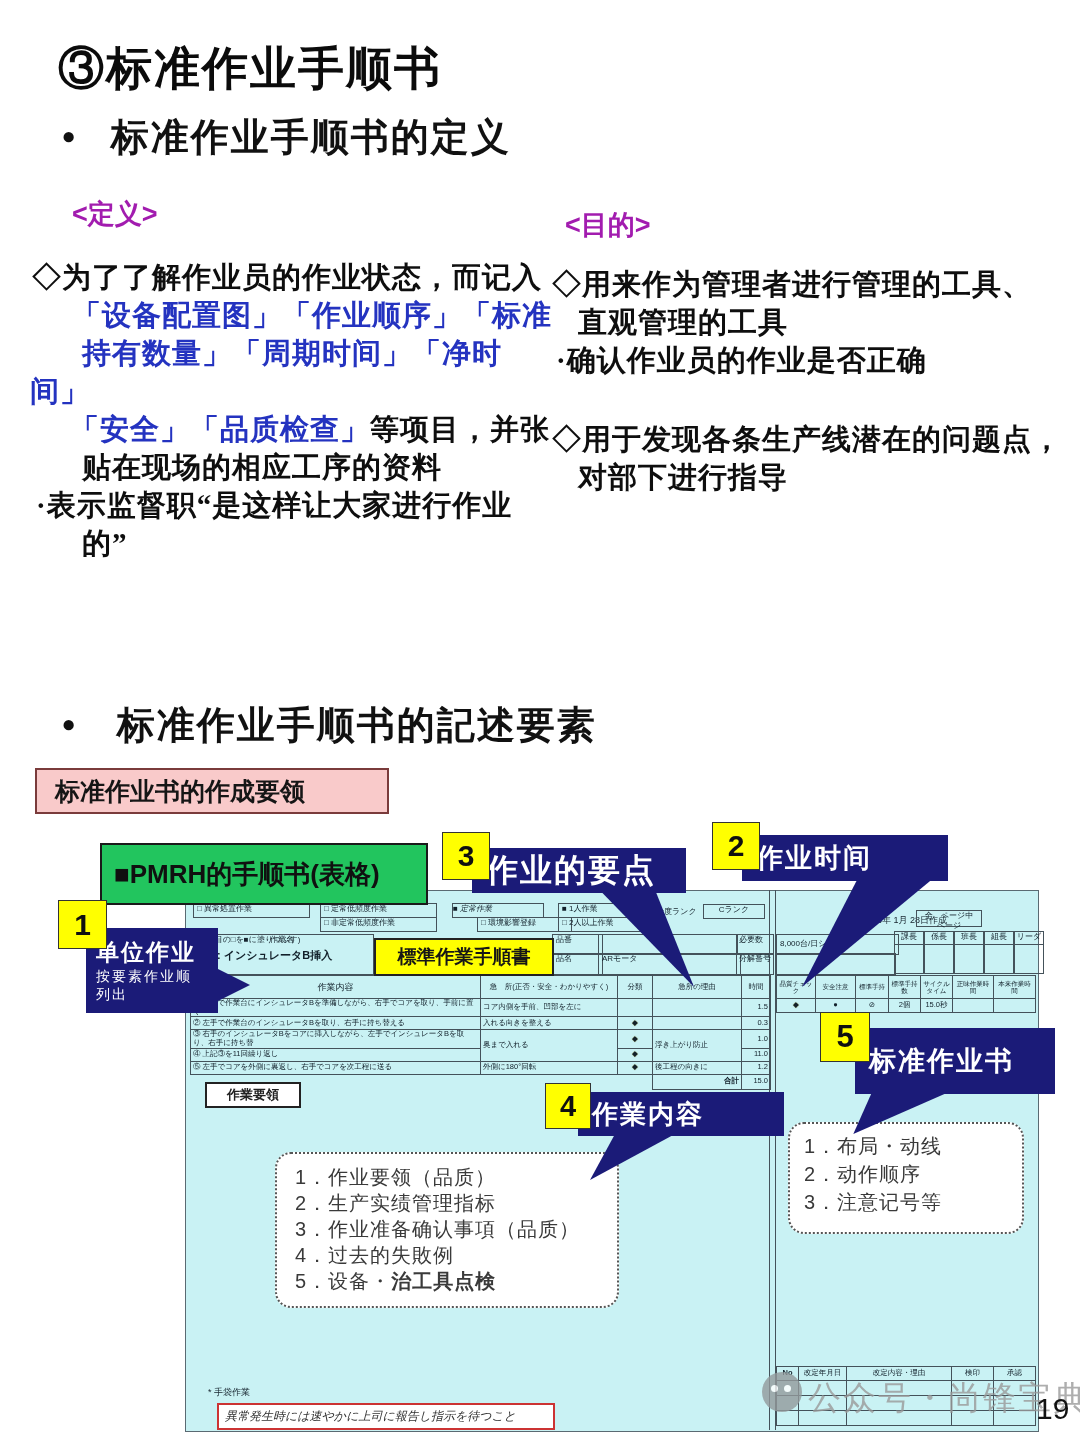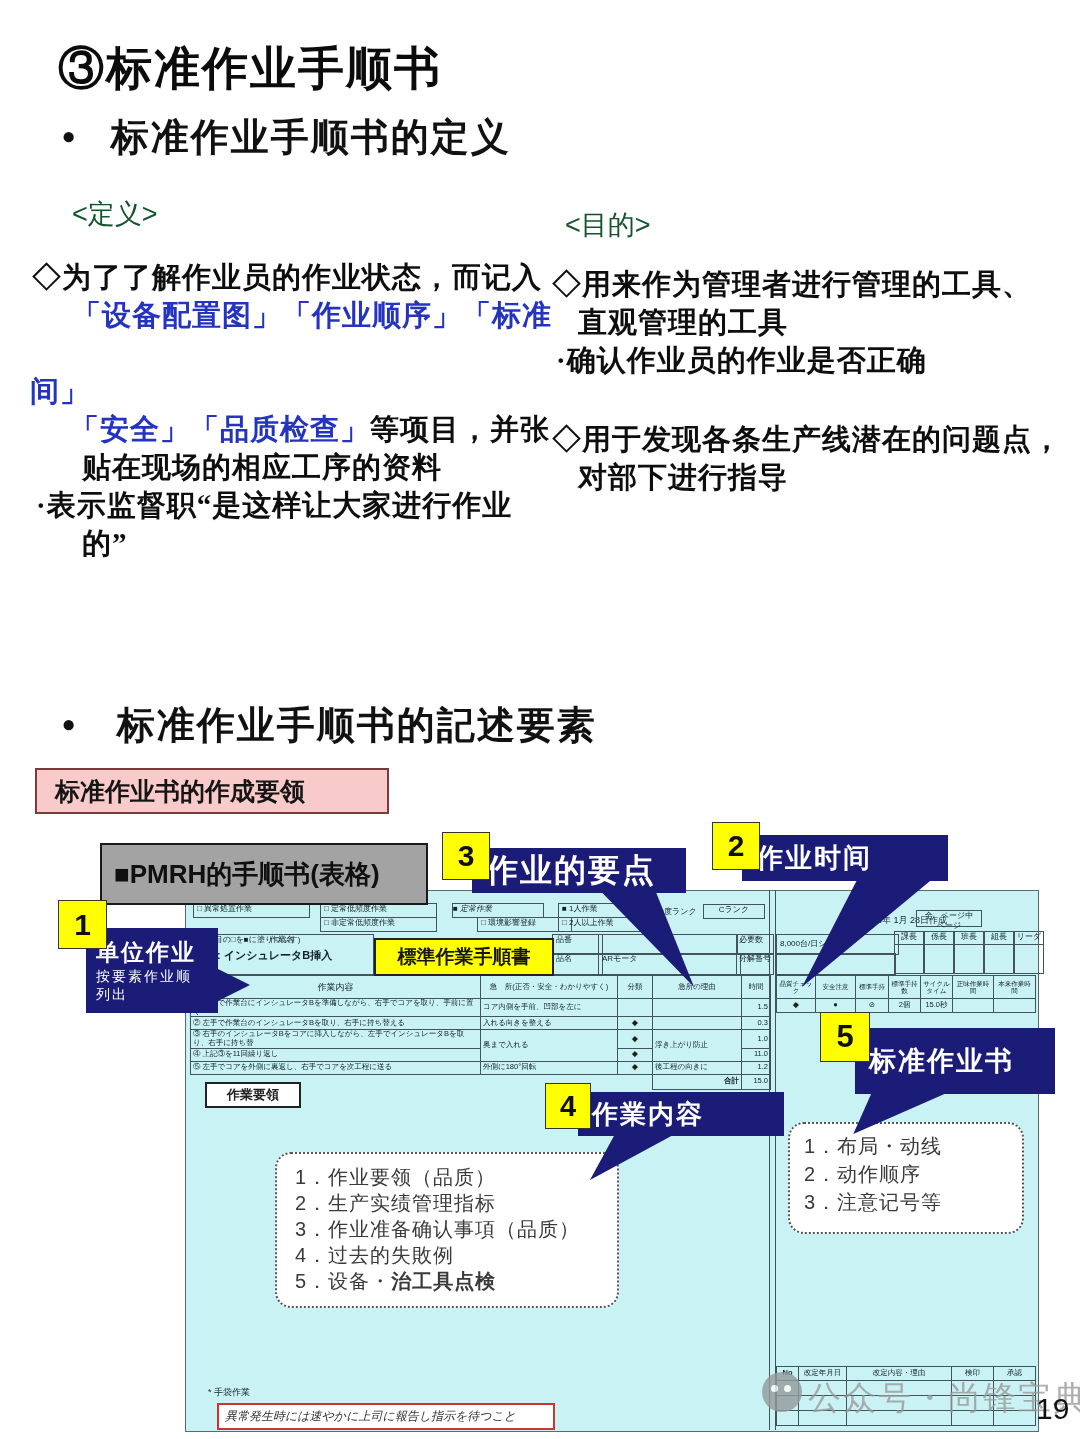--- a/index.html
+++ b/index.html
@@ -3,30 +3,30 @@
 <meta charset="utf-8">
 <style>
   html,body{margin:0;padding:0;background:#fff;}
   #slide{position:relative;width:1080px;height:1439px;background:#ffffff;
          font-family:"Liberation Sans",sans-serif;overflow:hidden;}
   .abs{position:absolute;}
   .serif{font-family:"Liberation Serif",serif;font-weight:bold;}
   
   .title{font-size:46px;font-weight:bold;color:#0b0b0b;letter-spacing:2px;}
   .bullet-line{font-size:38px;color:#111;letter-spacing:2px;}
-  .sec-head{font-size:27px;font-weight:normal;color:#14532d;}
+  .sec-head{font-size:27px;font-weight:bold;color:#a21caf;}
   .body-line{font-size:29px;color:#0e0e0e;letter-spacing:1px;white-space:nowrap;}
   .blue{color:#2433c0;}
   
   .pinkbox{background:#f9caca;border:2px solid#7a3b3b;font-size:25px;font-weight:bold;
            color:#151515;display:flex;align-items:center;padding-left:18px;}
   
   .sheet{background:#c9f2f4;border:1px solid #5a6a72;}
   .divider{border-left:1.3px solid #44525a;border-right:1.3px solid #44525a;}
-  .pmrh{background:#a3a3a3;border:2px solid #1a1a1a;font-size:26px;font-weight:bold;
+  .pmrh{background:#22c55e;border:2px solid #1a1a1a;font-size:26px;font-weight:bold;
         color:#101010;display:flex;align-items:center;padding-left:12px;}
   
   .numbox{background:#ffff00;border:1.5px solid #333;color:#101010;font-weight:bold;
           display:flex;align-items:center;justify-content:center;z-index:40;}
   .banner{background:#1b1b78;color:#ffffff;font-weight:bold;z-index:30;
           display:flex;align-items:center;padding-left:14px;letter-spacing:2px;}
   .wedge{background:#1b1b78;z-index:29;}
   
   .cell{border:1px solid #44525a;background:transparent;color:#12202a;
         font-size:8px;line-height:1.25;}
@@ -58,20 +58,21 @@
   <div class="abs serif bullet-line" style="left:62px;top:112px;">
     <span>•</span>
     <span style="margin-left:22px;">标准作业手顺书的定义</span>
   </div>
 
   <div class="abs sec-head" style="left:72px;top:196px;">&lt;定义&gt;</div>
   <div class="abs sec-head" style="left:565px;top:207px;">&lt;目的&gt;</div>
 
   <div class="abs serif body-line" style="left:32px;top:258px;">◇为了了解作业员的作业状态，而记入</div>
   <div class="abs serif body-line blue" style="left:72px;top:296px;">「设备配置图」「作业顺序」「标准</div>
+  <div class="abs serif body-line blue" style="left:82px;top:334px;">持有数量」「周期时间」「净时</div>
   <div class="abs serif body-line blue" style="left:30px;top:372px;">间」</div>
   <div class="abs serif body-line" style="left:70px;top:410px;">
     <span class="blue">「安全」「品质检查」</span><span>等项目，并张</span>
   </div>
   <div class="abs serif body-line" style="left:82px;top:448px;">贴在现场的相应工序的资料</div>
   <div class="abs serif body-line" style="left:36px;top:486px;">·表示监督职“是这样让大家进行作业</div>
   <div class="abs serif body-line" style="left:82px;top:524px;">的”</div>
 
   <div class="abs serif body-line" style="left:552px;top:265px;">◇用来作为管理者进行管理的工具、</div>
   <div class="abs serif body-line" style="left:578px;top:303px;">直观管理的工具</div>

